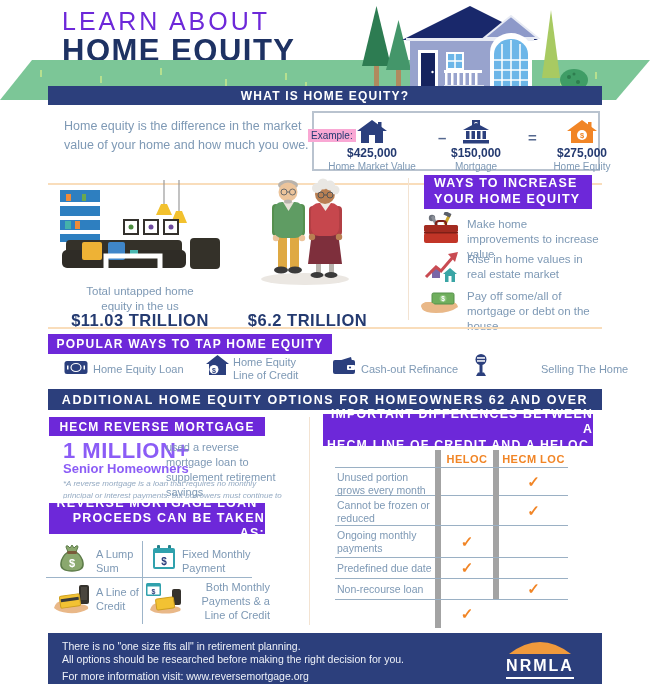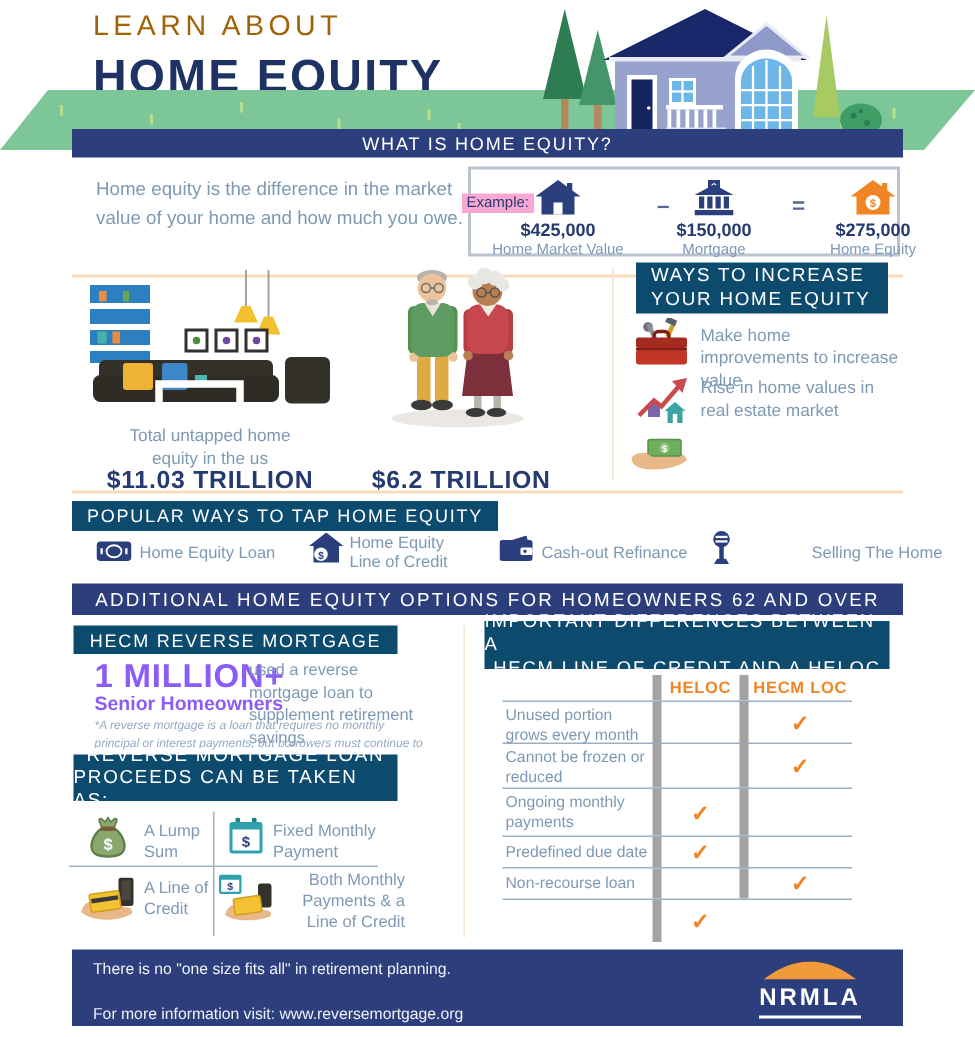--- a/index.html
+++ b/index.html
@@ -1,28 +1,28 @@
 <!DOCTYPE html>
 <html><head>
 <meta charset="utf-8">
 <style>
   html,body{margin:0;padding:0;background:#fff;}
   .page{position:relative;width:650px;height:691px;background:#fff;overflow:hidden;
         font-family:"Liberation Sans", sans-serif;}
   .abs{position:absolute;}
-  .banner{position:absolute;color:#fff;font-weight:normal;display:flex;flex-direction:column;
-          align-items:center;justify-content:center;letter-spacing:1.2px;text-align:left;}
+  .banner{position:absolute;color:#fff;font-weight:bold;display:flex;flex-direction:column;
+          align-items:center;justify-content:center;letter-spacing:1.2px;text-align:right;}
   .bn{background:#2c3f7c;}
-  .bo{background:#0c4a6e;}
+  .bo{background:#6d28d9;}
   .txt{color:#7e99b5;}
   .orangetxt{color:#8b5cf6;font-weight:800;}
   .hairline{position:absolute;background:#f9ddbb;height:2px;}
   .vline{position:absolute;background:#f3e3d2;width:1px;}
   
-  .title1{position:absolute;left:62px;top:7px;font-size:19px;font-weight:500;letter-spacing:3px;color:#a16207;}
+  .title1{position:absolute;left:62px;top:7px;font-size:25px;font-weight:500;letter-spacing:3px;color:#6d28d9;}
   .title2{position:absolute;left:62px;top:33px;font-size:31px;font-weight:800;letter-spacing:1.5px;color:#1e3263;}
   .grass{position:absolute;left:0;top:60px;width:650px;height:40px;background:#7cc697;
          clip-path:polygon(32px 0,100% 0,calc(100% - 34px) 100%,0 100%);}
   .tufts{position:absolute;left:40px;top:70px;width:2px;height:7px;background:#b6e08f;
          box-shadow:60px 6px #b6e08f,120px -2px #b6e08f,185px 9px #b6e08f,245px 3px #b6e08f,
                     265px 12px #b6e08f,520px 8px #b6e08f,555px 2px #b6e08f;}
   
   .exbox{position:absolute;left:312px;top:111px;width:284px;height:56px;border:2px solid #b9c3cf;}
   .exlabel{position:absolute;left:-6px;top:16px;font-size:10px;font-weight:normal;color:#243a70;
            background:#f9a8d4;padding:1px 3px;}
@@ -288,20 +288,21 @@
 
   <span class="abs" style="left:420px;top:290px;">
     <svg width="40" height="24" viewBox="0 0 40 24">
       <path d="M2 19 Q0 12 9 12 L31 12 Q37 12 38 17 Q30 23 16 23 Q5 23 2 19" fill="#e9b888"></path>
       <rect x="12" y="3" width="22" height="11" rx="1.5" fill="#6fae5d" stroke="#55914a"></rect>
       <circle cx="23" cy="8.5" r="3.5" fill="#8cc47c"></circle>
       <text x="23" y="11" font-size="6.5" fill="#fff" text-anchor="middle" font-weight="bold">$</text>
       <ellipse cx="8" cy="16" rx="7" ry="4" fill="#e9b888"></ellipse>
     </svg>
   </span>
+  <div class="incitem" style="left:467px;top:289px;width:132px;">Pay off some/all of mortgage or debt on the house</div>
 
   <div class="hairline" style="left:48px;top:327px;width:554px;"></div>
 
   <div class="banner bo" style="left:48px;top:334px;width:284px;height:20px;font-size:12px;">POPULAR WAYS TO TAP HOME EQUITY</div>
 
   <span class="abs" style="left:64px;top:360px;">
     <svg width="24" height="15" viewBox="0 0 24 15">
         <rect x="0.5" y="1" width="23" height="13" rx="2.5" fill="#2b3f7d"></rect>
         <ellipse cx="12" cy="7.5" rx="5" ry="4" fill="none" stroke="#fff" stroke-width="1.2"></ellipse>
         <rect x="3" y="5.5" width="1.5" height="4" fill="#fff"></rect>
@@ -464,20 +465,21 @@
           <span class="check"></span>
         </div>
       <div>
           <span class="check">✓</span>
         </div>
     </div>
   </div>
 
   <div class="footer">
     <div class="fline" style="top:7px;">There is no "one size fits all" in retirement planning.</div>
+    <div class="fline" style="top:20px;">All options should be researched before making the right decision for you.</div>
     <div class="fline" style="top:37px;">For more information visit: www.reversemortgage.org</div>
     <div class="logo">
       <svg width="66" height="12" viewBox="0 0 66 12">
         <path d="M2 12 Q33 -12 64 12 Z" fill="#f09a3c"></path>
       </svg>
       <div class="nrmla">NRMLA</div>
       <div class="logobar"></div>
     </div>
   </div>
 

